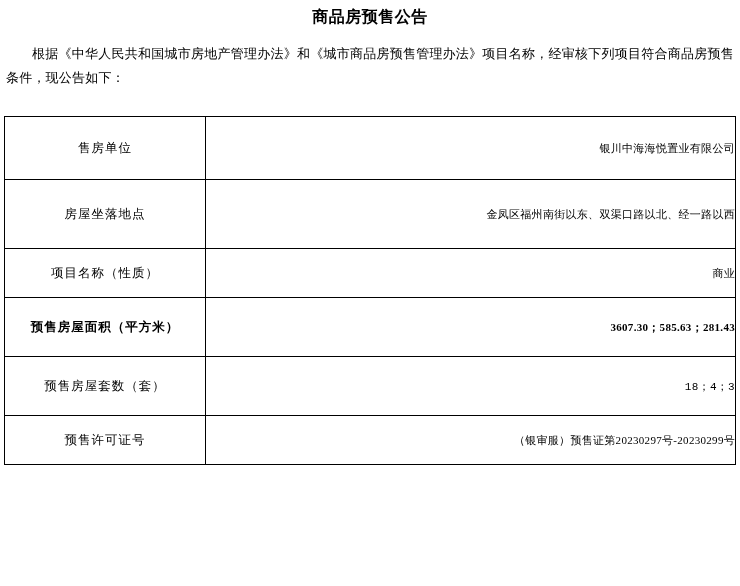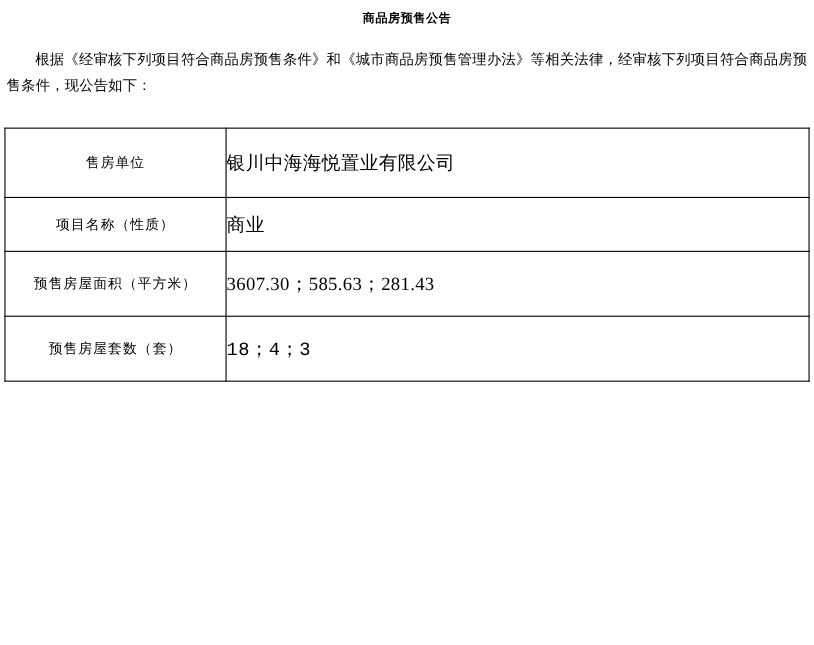--- a/index.html
+++ b/index.html
@@ -17,21 +17,21 @@
   }
   .page {
     width: 740px;
     height: 586px;
     box-sizing: border-box;
     padding: 0;
     position: relative;
   }
   .doc-title {
     text-align: center;
-    font-size: 11px;
+    font-size: 16px;
     font-weight: bold;
     letter-spacing: 0.5px;
     margin: 8px 0 0 0;
     line-height: 18px;
   }
   .intro {
     margin: 16px 6px 0 6px;
     font-size: 13px;
     line-height: 24px;
     text-align: justify;
@@ -53,58 +53,66 @@
     vertical-align: middle;
   }
   td.label {
     width: 200px;
     text-align: center;
     letter-spacing: 1px;
     font-size: 12.5px;
   }
   td.value {
     padding-left: 12px;
-    text-align: left;
-    font-size: 17px;
+    text-align: right;
+    font-size: 11px;
     letter-spacing: 0.3px;
   }
   tr.r1 td { height: 62px; }
   tr.r2 td { height: 68px; }
   tr.r3 td { height: 68px; }
   tr.r4 td { height: 48px; }
-  tr.r5 td { height: 58px; }
+  tr.r5 td { height: 58px; font-weight: bold; }
   tr.r6 td { height: 58px; font-family: Liberation Mono, monospace; }
   tr.r7 td { height: 48px; }
   tr.r8 td { height: 42px; }
 </style>
 </head>
 <body>
 
 <div class="page">
 
   <div class="doc-title">商品房预售公告</div>
 
-  <p class="intro">根据《经审核下列项目符合商品房预售条件》和《城市商品房预售管理办法》等相关法律，经审核下列项目符合商品房预售条件，现公告如下：</p>
+  <p class="intro">根据《中华人民共和国城市房地产管理办法》和《城市商品房预售管理办法》项目名称，经审核下列项目符合商品房预售条件，现公告如下：</p>
 
   <div class="table-wrap">
     <table class="info">
       <tbody>
         <tr class="r1">
           <td class="label">售房单位</td>
           <td class="value">银川中海海悦置业有限公司</td>
+        </tr>
+        <tr class="r3">
+          <td class="label">房屋坐落地点</td>
+          <td class="value">金凤区福州南街以东、双渠口路以北、经一路以西</td>
         </tr>
         <tr class="r4">
           <td class="label">项目名称（性质）</td>
           <td class="value">商业</td>
         </tr>
         <tr class="r5">
           <td class="label">预售房屋面积（平方米）</td>
           <td class="value">3607.30；585.63；281.43</td>
         </tr>
         <tr class="r6">
           <td class="label">预售房屋套数（套）</td>
           <td class="value">18；4；3</td>
         </tr>
+        <tr class="r7">
+          <td class="label">预售许可证号</td>
+          <td class="value">（银审服）预售证第20230297号-20230299号</td>
+        </tr>
       </tbody>
     </table>
   </div>
 
 </div>
 
 </body></html>

